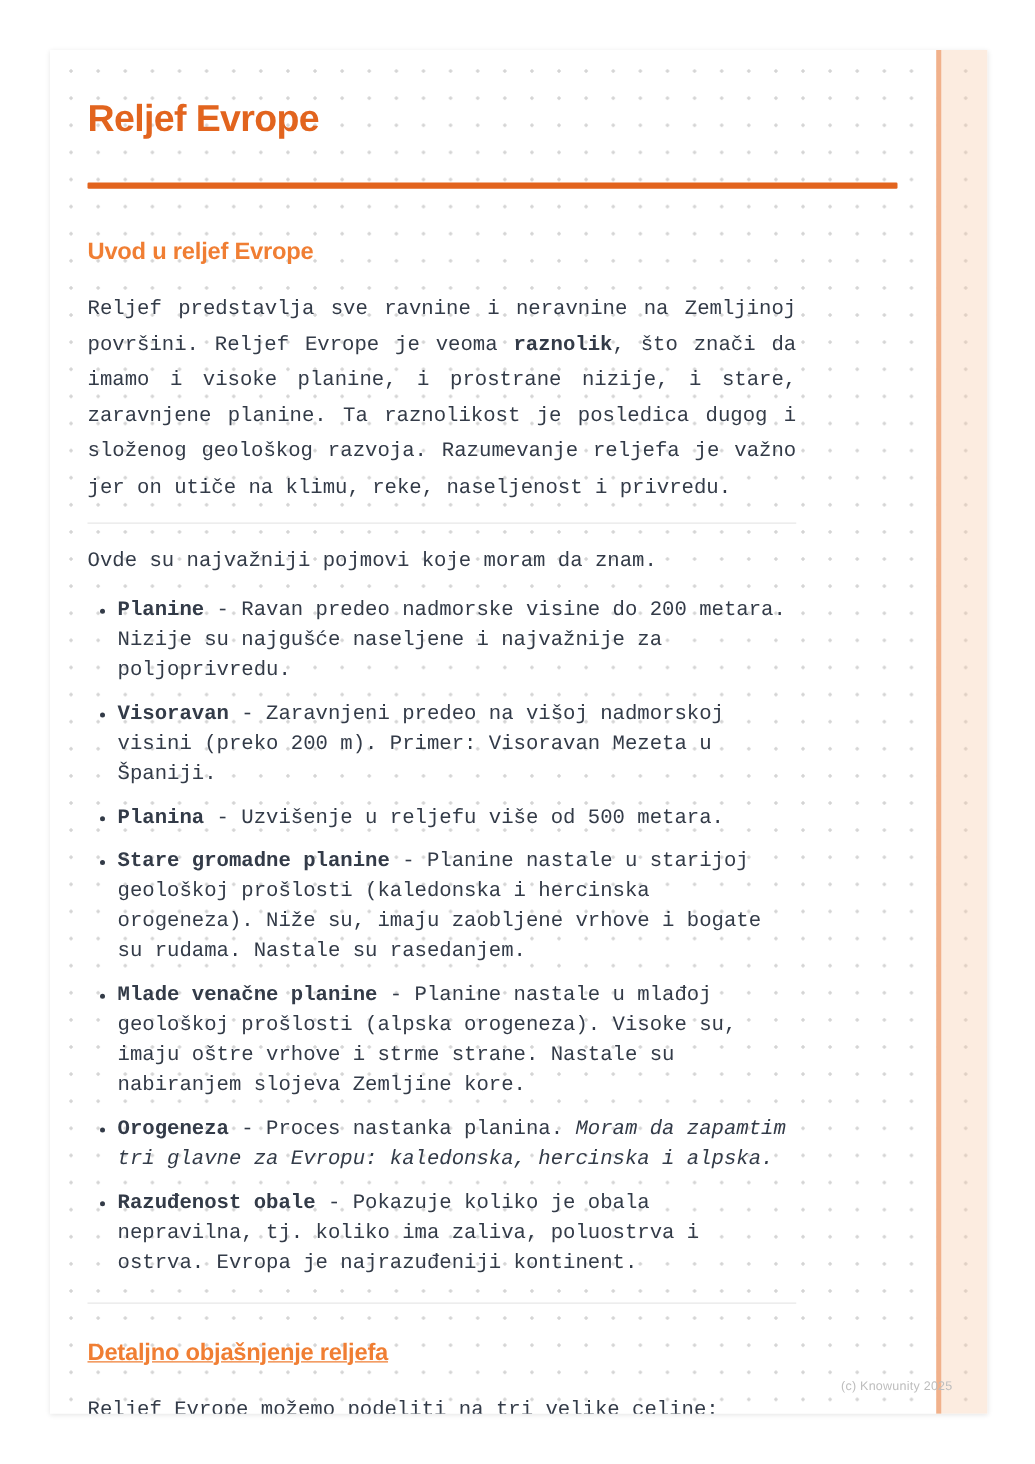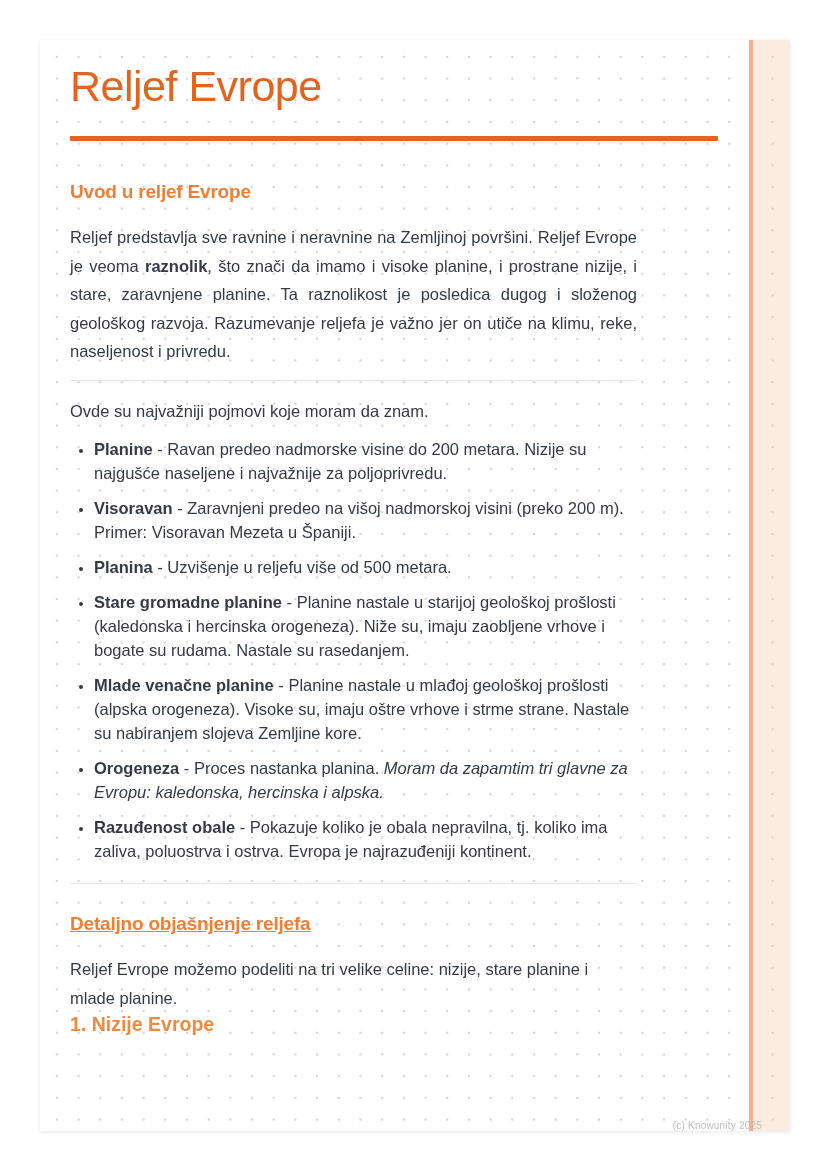--- a/index.html
+++ b/index.html
@@ -28,24 +28,24 @@
     border-left: 4px solid #f1b18b;
     background: rgba(246, 199, 164, 0.34);
     z-index: 0;
   }
   .content {
     position: relative;
     z-index: 1;
     padding: 0 0 0 30px;
   }
   h1 {
-    margin-top: 22px;
-    font-size: 43px;
+    margin-top: 32px;
+    font-size: 30px;
     line-height: 48px;
-    font-weight: 400;
+    font-weight: 700;
     letter-spacing: -0.5px;
     color: #e2641e;
   }
   .rule {
     margin-top: 26px;
     width: 648px; height: 5px;
     background: #e2641e;
     border-radius: 1px;
   }
   h2 {
@@ -56,20 +56,21 @@
     color: #f07e33;
   }
   .h2-intro   { margin-top: 37px; }
   .h2-terms   { margin-top: 27px; }
   .h2-detail  { margin-top: 26px; text-decoration: underline; }
   p, ul {
     width: 567px;
     font-size: 16.5px;
     line-height: 28.5px;
     color: #333b48;
+    font-family: Liberation Mono, monospace;
   }
   .p-intro  { margin-top: 17px; text-align: justify; }
   .p-terms  { margin-top: 16px; }
   .p-detail { margin-top: 17px; }
   b { font-weight: 700; }
   i { font-style: italic; }
   .divider {
     margin-top: 14px;
     width: 567px; height: 1px;
     background: #e8e8e8;
@@ -84,21 +85,21 @@
   li { margin-bottom: 11px; }
   li::marker { color: #333b48; font-size: 14px; }
   h3 {
     font-size: 19.5px;
     line-height: 24px;
     font-weight: 700;
     color: #f1893f;
   }
   .footer {
     position: absolute;
-    right: 28px; bottom: 0;
+    right: 28px; bottom: 16px;
     font-size: 10px;
     letter-spacing: 0.2px;
     color: #bdbdbd;
     z-index: 2;
   }
 </style>
 </head>
 <body>
 
 <div class="page">

